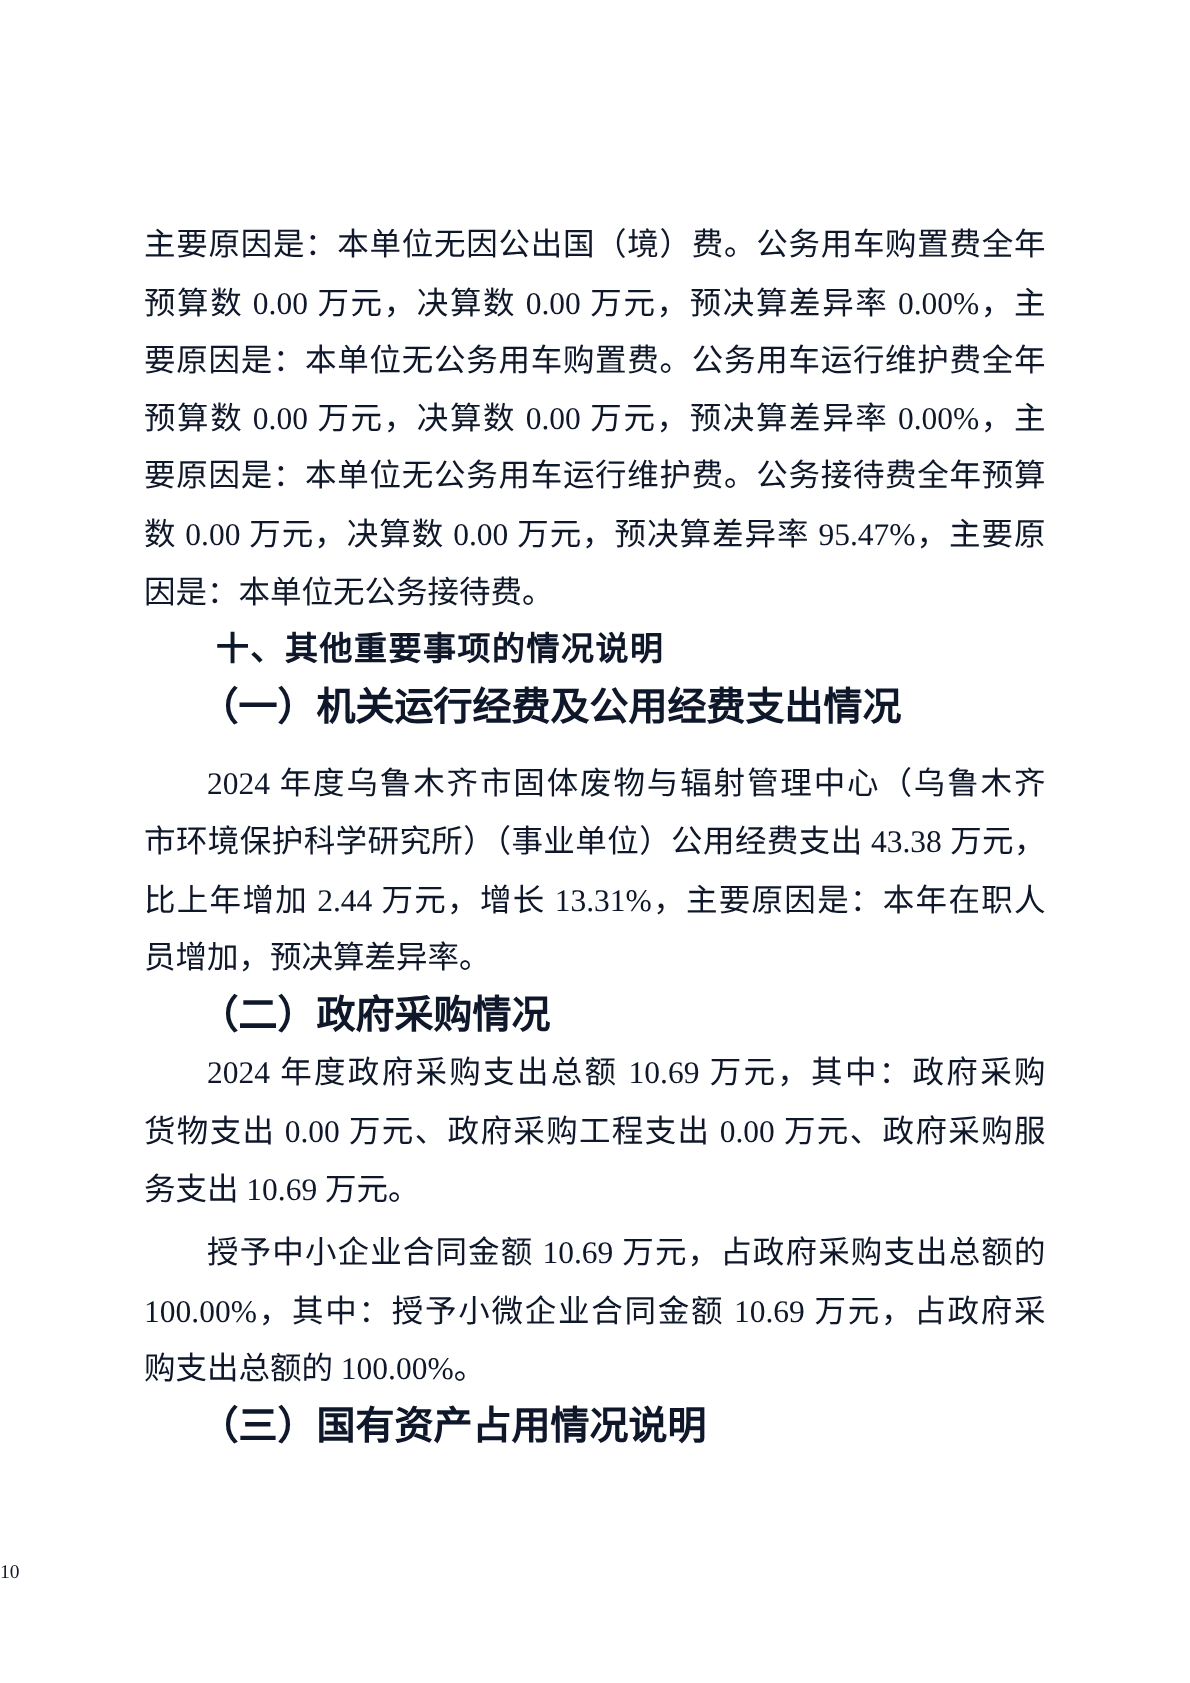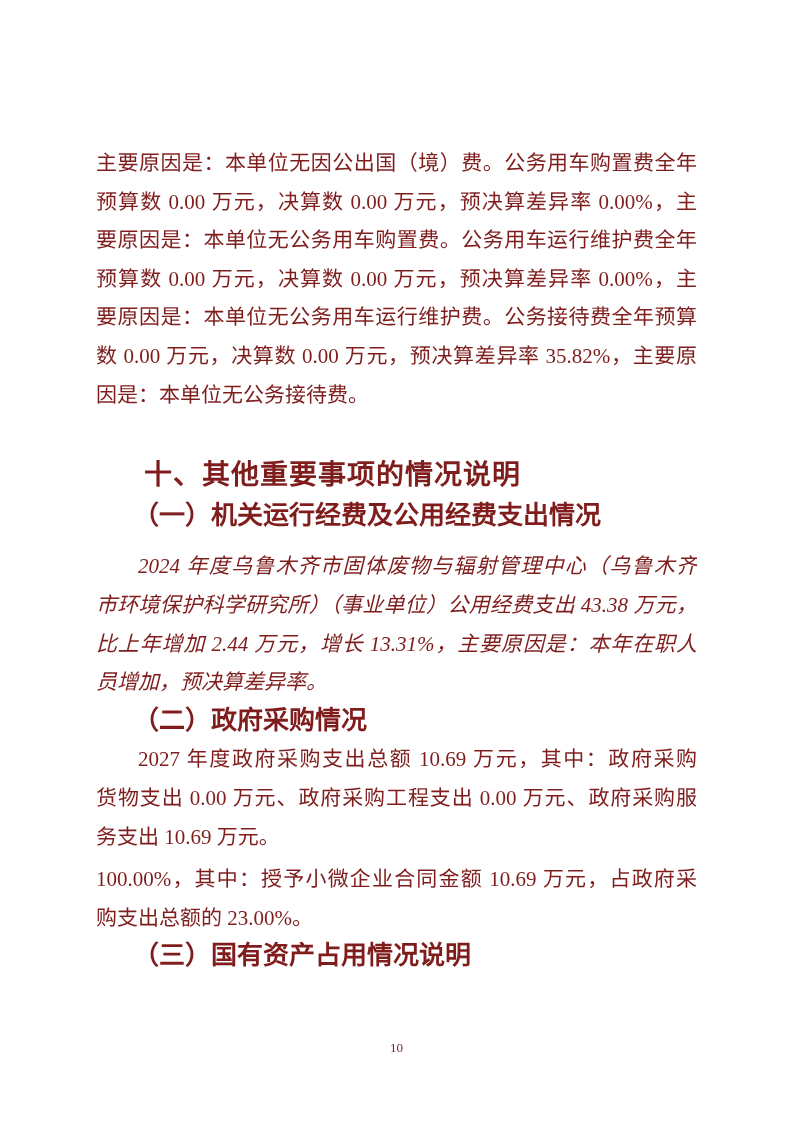--- a/index.html
+++ b/index.html
@@ -6,21 +6,21 @@
     margin: 0;
     padding: 0;
     background: #ffffff;
   }
   .page {
     position: relative;
     width: 793px;
     height: 1122px;
     margin: 0 auto;
     background: #ffffff;
-    color: #7f1d1d;
+    color: #0f172a;
     font-family: "Liberation Serif", "DejaVu Serif", serif;
     box-sizing: border-box;
     padding: 144px 96px 0 96px;
     overflow: hidden;
   }
   .doc-body {
     width: 601px;
   }
   
   .line {
@@ -33,78 +33,78 @@
     overflow: hidden;
   }
   .line.last {
     text-align-last: left;
   }
   .line.first-indent {
     text-indent: 42px;            
   }
   
   .heading1 {
-    font-family: Liberation Mono, monospace;
+    font-family: Liberation Sans, sans-serif;
     font-weight: bold;
-    font-size: 28px;
+    font-size: 22px;
     line-height: 38.6px;
     text-indent: 48px;
     letter-spacing: 1px;
-    margin-top: 44px;
   }
   
   .heading2 {
     font-weight: bold;
     font-size: 26px;
     line-height: 38.6px;
     text-indent: 37px;
   }
   
-  [data-name="para-operating-expenses"] { margin-top: 12px; font-style: italic; }
+  [data-name="para-operating-expenses"] { margin-top: 12px; }
   [data-name="para-sme-contracts"]      { margin-top: 4px; }
   .page-number {
     position: absolute;
     top: 1040px;
     left: 0;
     width: 100%;
-    text-align: center;
+    text-align: left;
     font-size: 13px;
     line-height: 16px;
     font-family: "Liberation Serif", "DejaVu Serif", serif;
   }
 </style>
 </head>
 <body>
 
 <div class="page" data-name="document-page">
   <div class="doc-body" data-name="document-body">
 
   <div class="paragraph" data-name="para-three-public-funds">
         <div class="line" data-name="text-line">主要原因是：本单位无因公出国（境）费。公务用车购置费全年</div>
         <div class="line" data-name="text-line">预算数 0.00 万元，决算数 0.00 万元，预决算差异率 0.00%，主</div>
         <div class="line" data-name="text-line">要原因是：本单位无公务用车购置费。公务用车运行维护费全年</div>
         <div class="line" data-name="text-line">预算数 0.00 万元，决算数 0.00 万元，预决算差异率 0.00%，主</div>
         <div class="line" data-name="text-line">要原因是：本单位无公务用车运行维护费。公务接待费全年预算</div>
-        <div class="line" data-name="text-line">数 0.00 万元，决算数 0.00 万元，预决算差异率 35.82%，主要原</div>
+        <div class="line" data-name="text-line">数 0.00 万元，决算数 0.00 万元，预决算差异率 95.47%，主要原</div>
         <div class="line last" data-name="text-line">因是：本单位无公务接待费。</div>
       </div>
       <div class="heading1" data-name="heading-section-ten">十、其他重要事项的情况说明</div>
       <div class="heading2" data-name="heading-subsection-one">（一）机关运行经费及公用经费支出情况</div>
       <div class="paragraph" data-name="para-operating-expenses">
         <div class="line first-indent" data-name="text-line">2024 年度乌鲁木齐市固体废物与辐射管理中心（乌鲁木齐</div>
         <div class="line" data-name="text-line">市环境保护科学研究所）（事业单位）公用经费支出 43.38 万元，</div>
         <div class="line" data-name="text-line">比上年增加 2.44 万元，增长 13.31%，主要原因是：本年在职人</div>
         <div class="line last" data-name="text-line">员增加，预决算差异率。</div>
       </div>
       <div class="heading2" data-name="heading-subsection-two">（二）政府采购情况</div>
       <div class="paragraph" data-name="para-gov-procurement">
-        <div class="line first-indent" data-name="text-line">2027 年度政府采购支出总额 10.69 万元，其中：政府采购</div>
+        <div class="line first-indent" data-name="text-line">2024 年度政府采购支出总额 10.69 万元，其中：政府采购</div>
         <div class="line" data-name="text-line">货物支出 0.00 万元、政府采购工程支出 0.00 万元、政府采购服</div>
         <div class="line last" data-name="text-line">务支出 10.69 万元。</div>
       </div>
       <div class="paragraph" data-name="para-sme-contracts">
+        <div class="line first-indent" data-name="text-line">授予中小企业合同金额 10.69 万元，占政府采购支出总额的</div>
         <div class="line" data-name="text-line">100.00%，其中：授予小微企业合同金额 10.69 万元，占政府采</div>
-        <div class="line last" data-name="text-line">购支出总额的 23.00%。</div>
+        <div class="line last" data-name="text-line">购支出总额的 100.00%。</div>
       </div>
       <div class="heading2" data-name="heading-subsection-three">（三）国有资产占用情况说明</div>
     </div>
   <div class="page-number" data-name="page-number">10</div>
 </div>
 
 </body></html>

